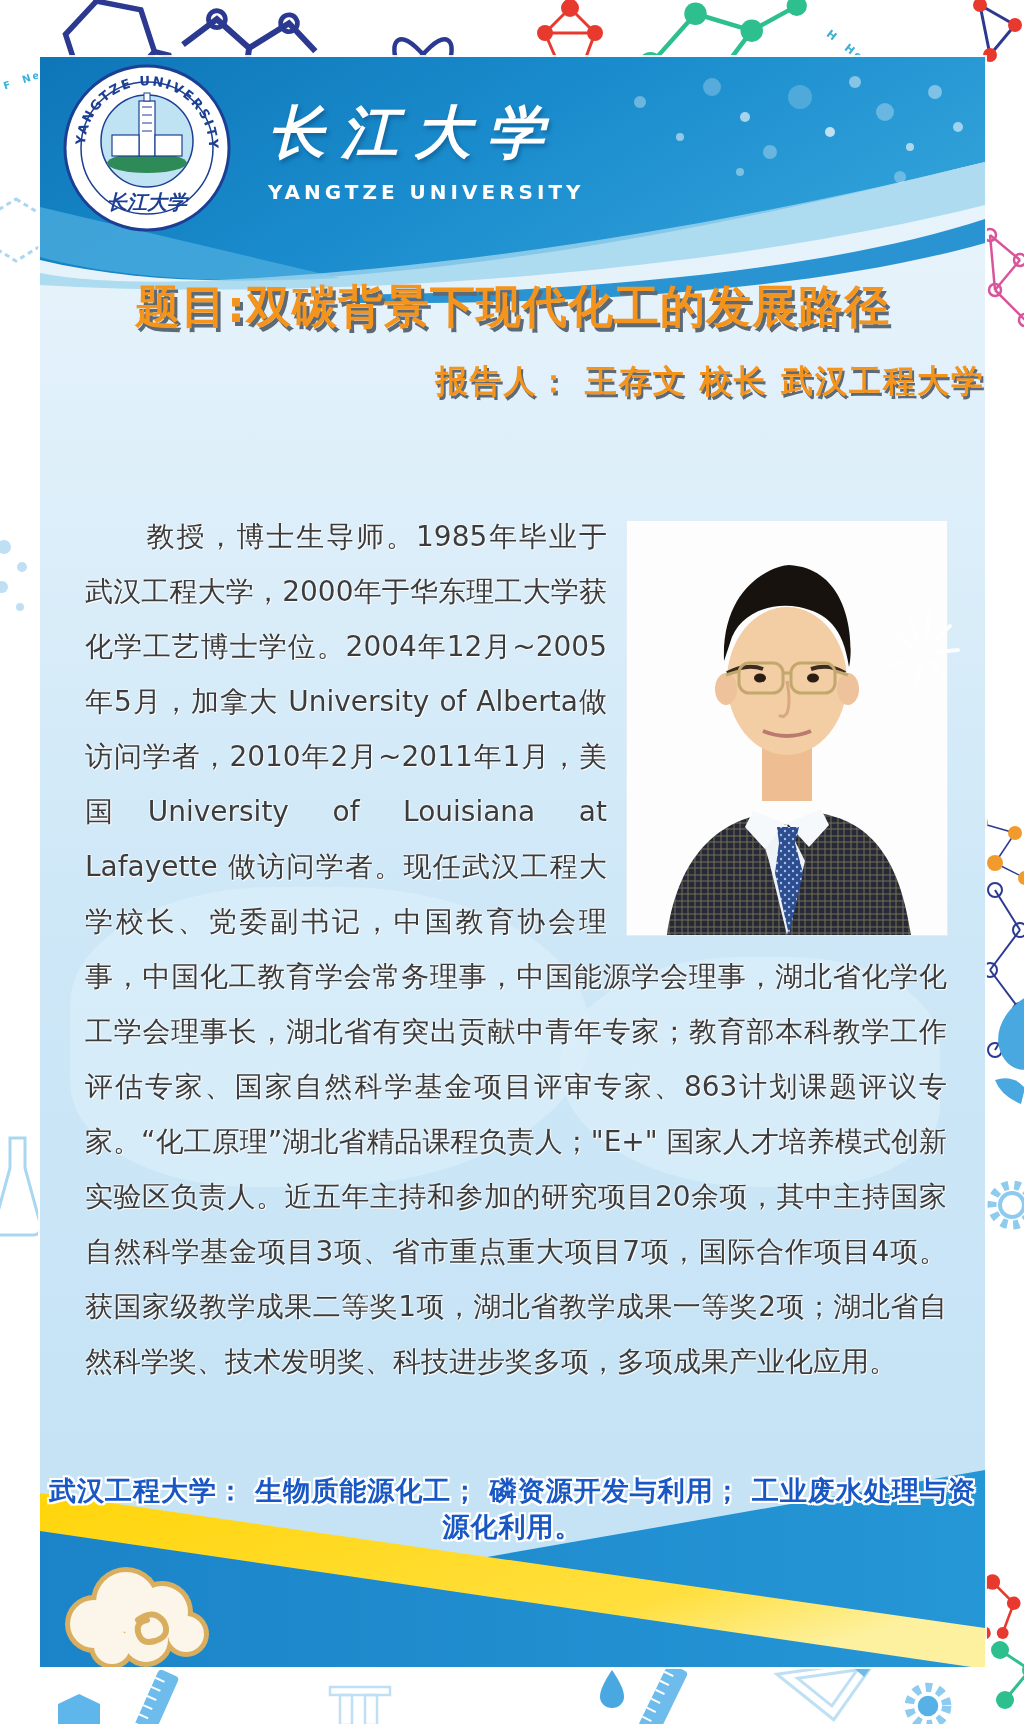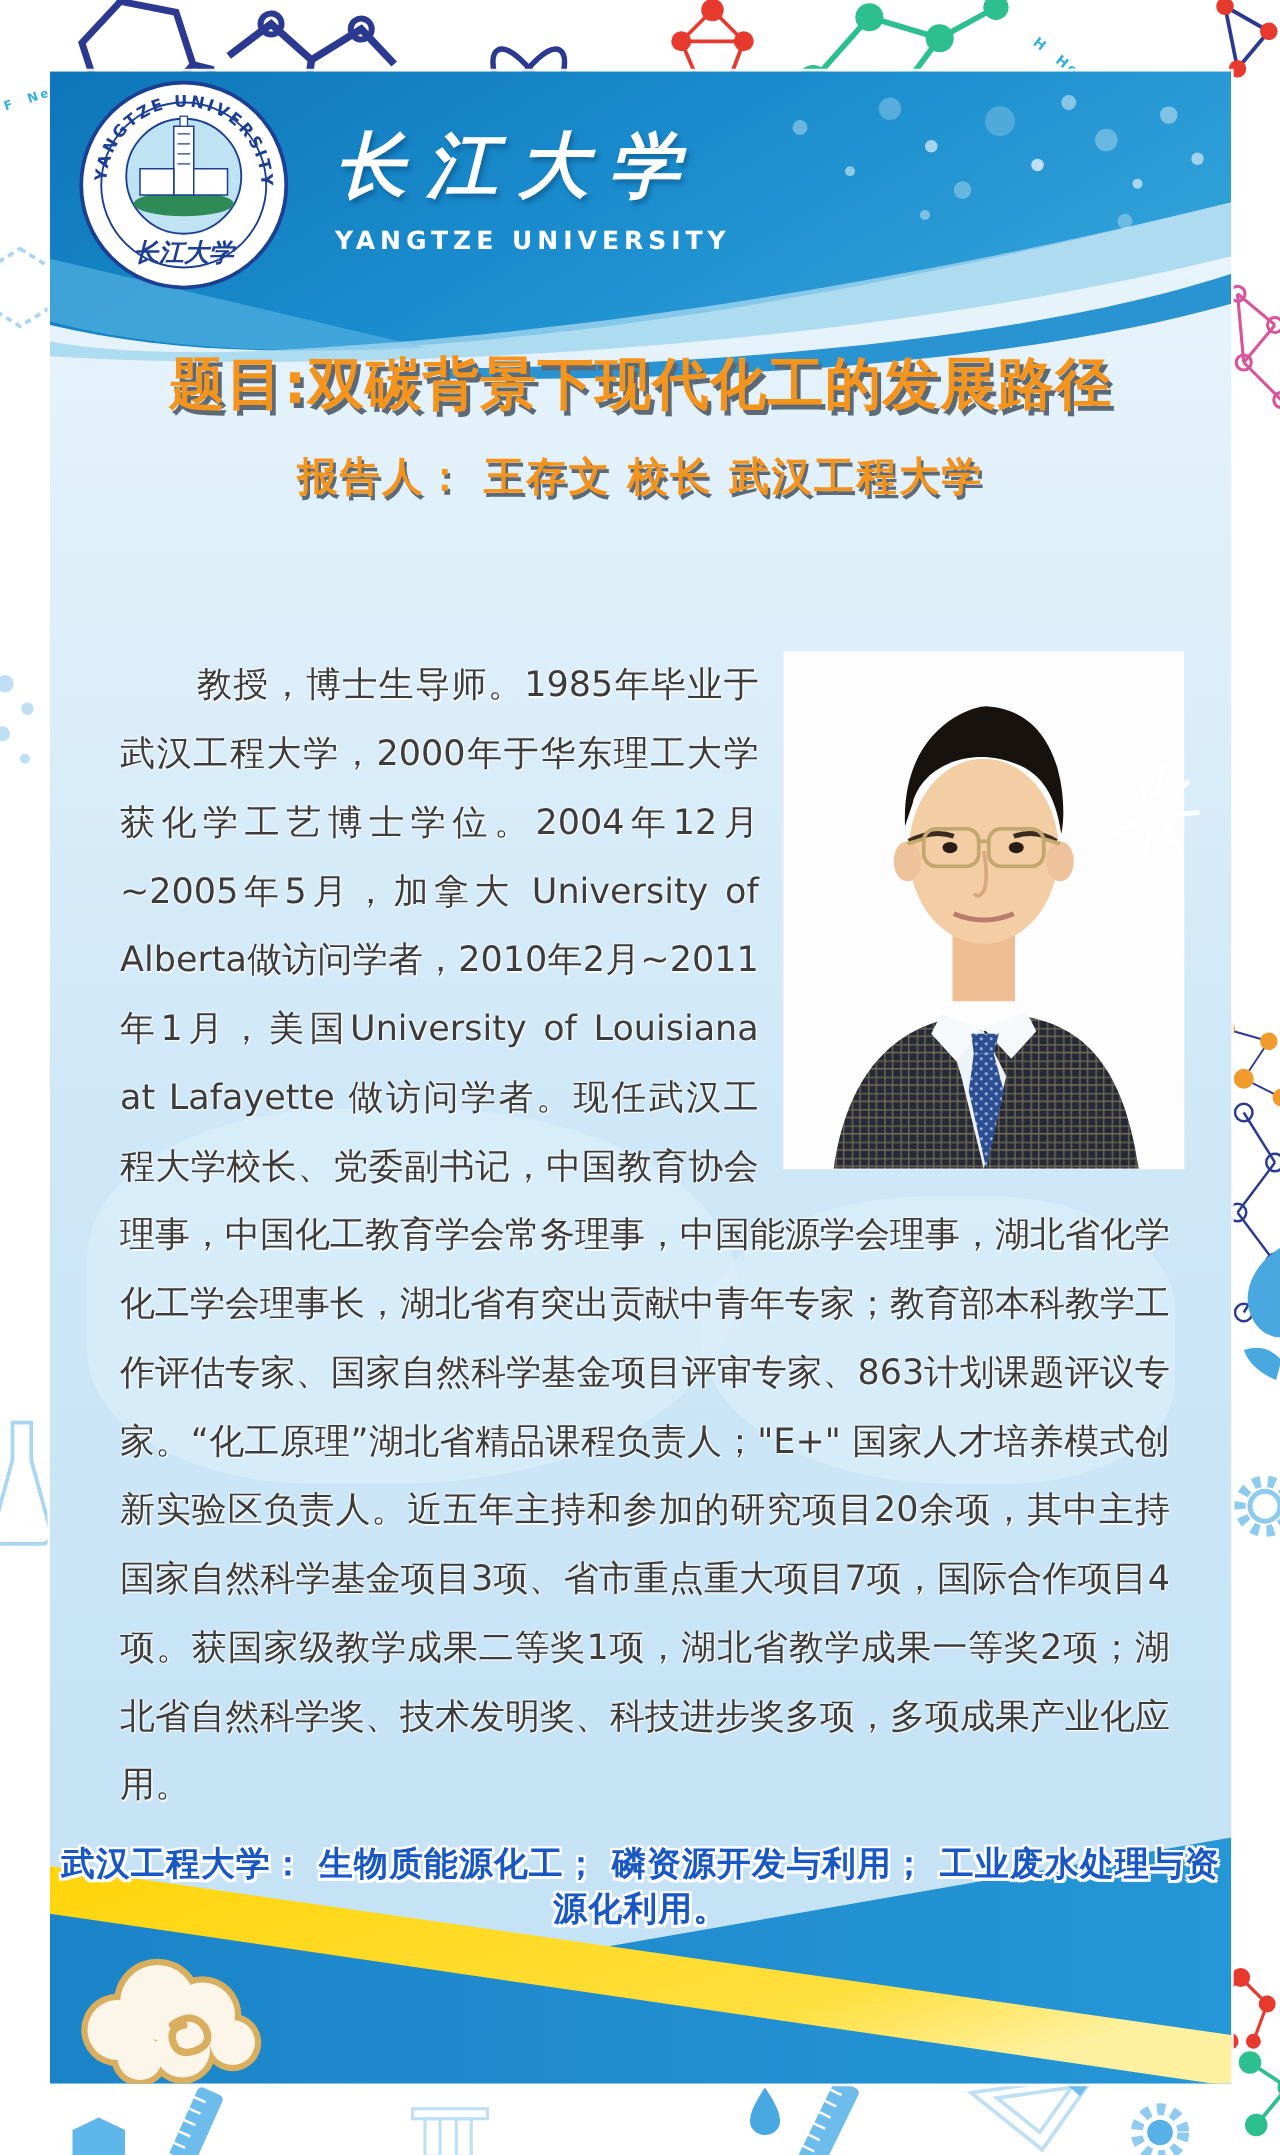--- a/index.html
+++ b/index.html
@@ -19,29 +19,29 @@
   .uni-names{position:absolute;left:228px;top:38px;color:#fff;}
   .uni-cn{font-size:57px;font-weight:800;letter-spacing:16px;font-style:italic;
           text-shadow:2px 3px 4px rgba(0,40,80,.35);}
   .uni-en{font-size:20px;font-weight:800;letter-spacing:4px;margin-top:8px;}
   .seal{position:absolute;left:22px;top:6px;width:170px;height:170px;}
 
   
   .title{position:absolute;left:0;right:0;top:220px;text-align:center;
          font-size:45px;font-weight:700;letter-spacing:1px;color:#f5941d;
          text-shadow:3px 4px 0 #5c6a77;}
-  .speaker{position:absolute;left:0;right:0;top:303px;text-align:center;
+  .speaker{position:absolute;left:0;right:0;top:303px;text-align:right;
          font-size:32px;font-weight:800;letter-spacing:2px;color:#f5941d;
          text-shadow:2px 3px 0 #5c6a77;}
 
   
   .bio{position:absolute;left:45px;top:452px;width:862px;font-size:28px;line-height:55px;
        color:#3c3c3c;text-align:justify;
        text-shadow:0 0 2px #fff,0 0 2px #fff,1px 1px 0 rgba(255,255,255,.9);}
-  .bio p{margin:11px;text-indent:2.2em;}
+  .bio p{margin:0;text-indent:2.2em;}
   .photo{float:right;width:320px;height:414px;margin:12px 0 10px 20px;background:#fff;
          box-shadow:0 0 0 1px #e2edf5;}
 
   
   .footband{position:absolute;left:0;top:1370px;width:945px;height:240px;}
   .outline-w{text-shadow:2px 0 0 #fff,-2px 0 0 #fff,0 2px 0 #fff,0 -2px 0 #fff,
              2px 2px 0 #fff,-2px -2px 0 #fff,2px -2px 0 #fff,-2px 2px 0 #fff;}
   .research{position:absolute;left:0;right:0;top:1416px;text-align:center;z-index:4;
             font-size:27px;font-weight:800;color:#1857c4;letter-spacing:1px;}
   .event{position:absolute;left:0;right:0;top:1480px;text-align:center;z-index:4;

